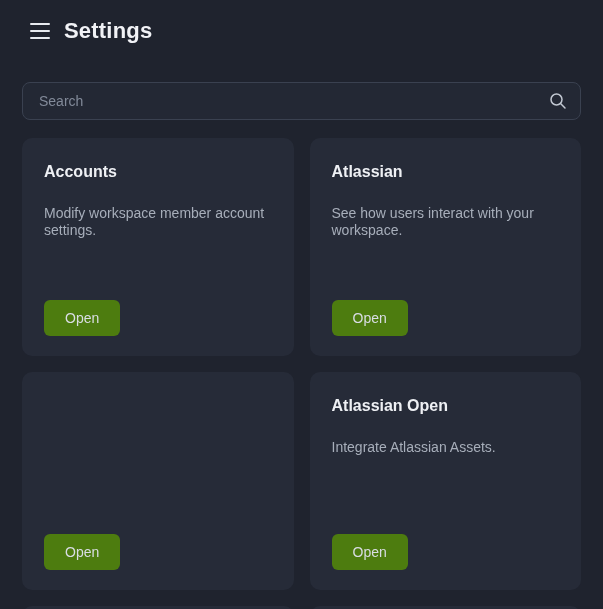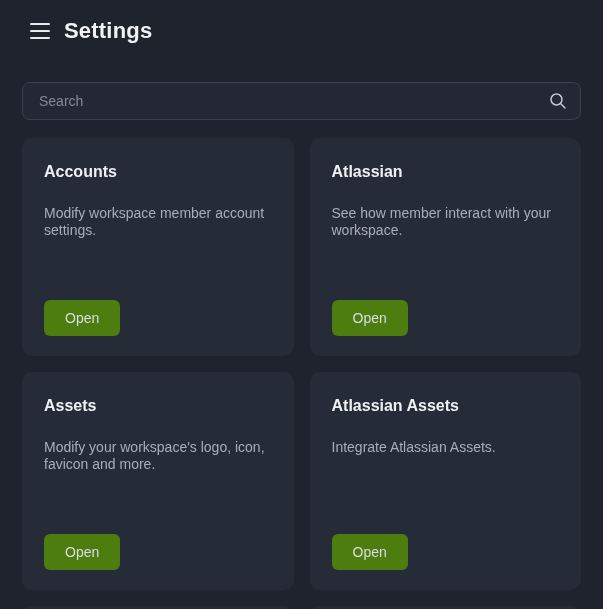--- a/index.html
+++ b/index.html
@@ -133,32 +133,30 @@
   <div class="grid">
 
     <div class="card">
       <div class="card-title">Accounts</div>
       <div class="card-desc">Modify workspace member account settings.</div>
       <button class="open-button">Open</button>
     </div>
 
     <div class="card">
       <div class="card-title">Atlassian</div>
-      <div class="card-desc">See how member interact with your workspace.</div>
+      <div class="card-desc">See how users interact with your workspace.</div>
       <button class="open-button">Open</button>
     </div>
 
     <div class="card">
-      <div class="card-title">Assets</div>
-      <div class="card-desc">Modify your workspace's logo, icon, favicon and more.</div>
       <button class="open-button">Open</button>
     </div>
 
     <div class="card">
-      <div class="card-title">Atlassian Assets</div>
+      <div class="card-title">Atlassian Open</div>
       <div class="card-desc">Integrate Atlassian Assets.</div>
       <button class="open-button">Open</button>
     </div>
 
     <div class="card-partial"></div>
     <div class="card-partial"></div>
 
   </div>
 
 </div>

